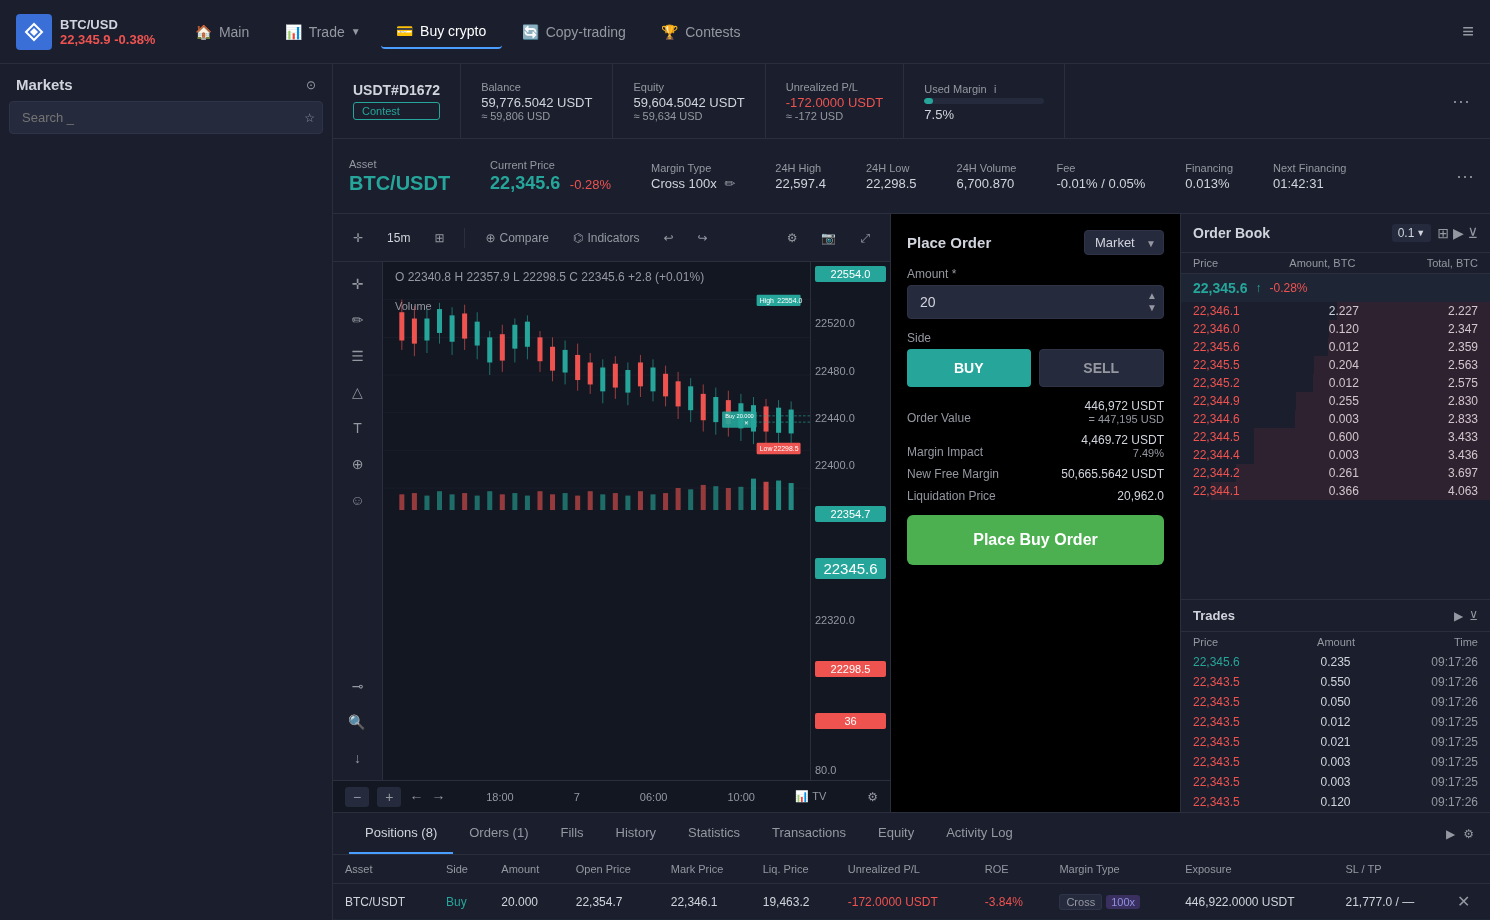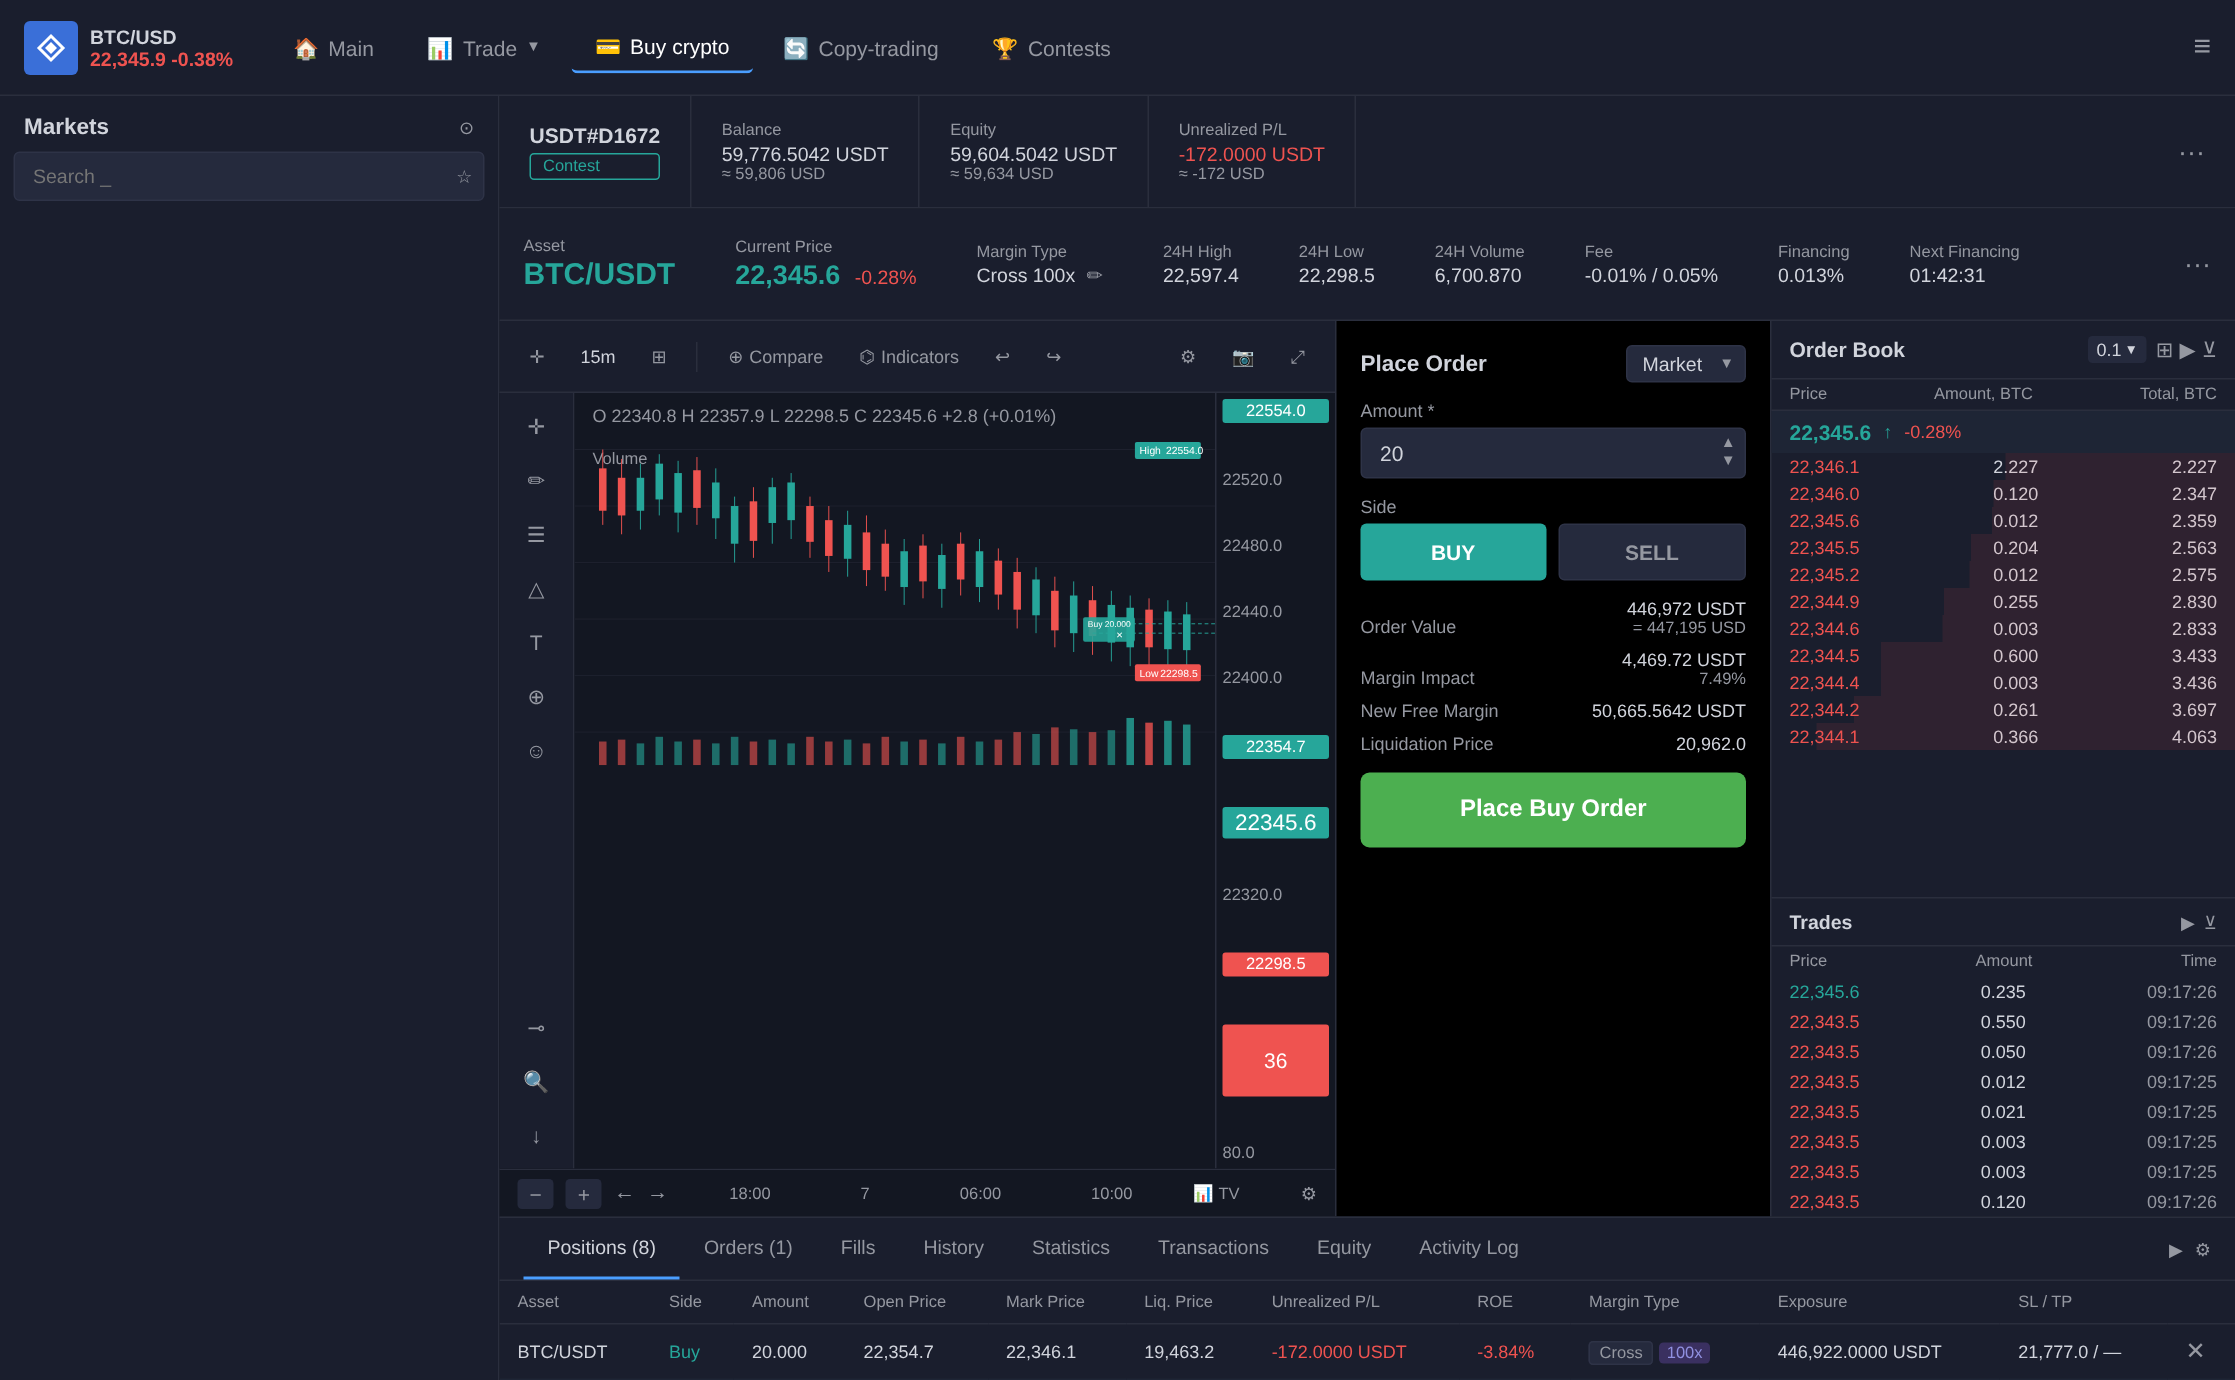--- a/index.html
+++ b/index.html
@@ -224,20 +224,30 @@
       </div>
       <div class="account-section">
         <span class="acct-label">Equity</span>
         <span class="acct-value">59,604.5042 USDT</span>
         <span class="acct-sub">≈ 59,634 USD</span>
       </div>
       <div class="account-section">
         <span class="acct-label">Unrealized P/L</span>
         <span class="acct-value red">-172.0000 USDT</span>
         <span class="acct-sub">≈ -172 USD</span>
+      </div>
+      <div class="account-section">
+        <span class="acct-label">
+          <span>Used Margin</span>
+          <span style="color:#9598a1; margin-left:4px;">ℹ</span>
+        </span>
+        <div class="used-bar">
+          <div class="used-bar-fill" style="width: 7.5%"></div>
+        </div>
+        <span class="acct-value">7.5%</span>
       </div>
       <div class="more-dots">···</div>
     </div>
 
     <div class="info-bar">
       <div class="info-field">
         <span class="info-label">Asset</span>
         <span class="info-value" style="font-size:20px; font-weight:700; color:#26a69a;">BTC/USDT</span>
       </div>
       <div class="info-field">
@@ -487,21 +497,21 @@
             <div class="price-scale">
               <div class="price-label high">22554.0</div>
               <div class="price-label">22520.0</div>
               <div class="price-label">22480.0</div>
               <div class="price-label">22440.0</div>
               <div class="price-label">22400.0</div>
               <div style="background:#26a69a; color:#fff; padding:2px 4px; border-radius:2px; text-align:center; font-size:11px;">22354.7</div>
               <div style="background:#26a69a; color:#fff; padding:2px 4px; border-radius:2px; text-align:center; font-size:15px;">22345.6</div>
               <div class="price-label">22320.0</div>
               <div class="price-label low">22298.5</div>
-              <div style="background:#ef5350; color:#fff; padding:16px 4px; border-radius:2px; text-align:center; font-size:14px;">36</div>
+              <div style="background:#ef5350; color:#fff; padding:2px 4px; border-radius:2px; text-align:center; font-size:11px;">36</div>
               <div class="price-label">80.0</div>
             </div>
           </div>
 
           <div class="chart-bottom-bar">
             <div class="chart-controls">
               <span style="cursor:pointer; background:#252a3d; padding:2px 8px; border-radius:3px;">−</span>
               <span style="cursor:pointer; background:#252a3d; padding:2px 8px; border-radius:3px;">+</span>
               <span style="cursor:pointer;">←</span>
               <span style="cursor:pointer;">→</span>

